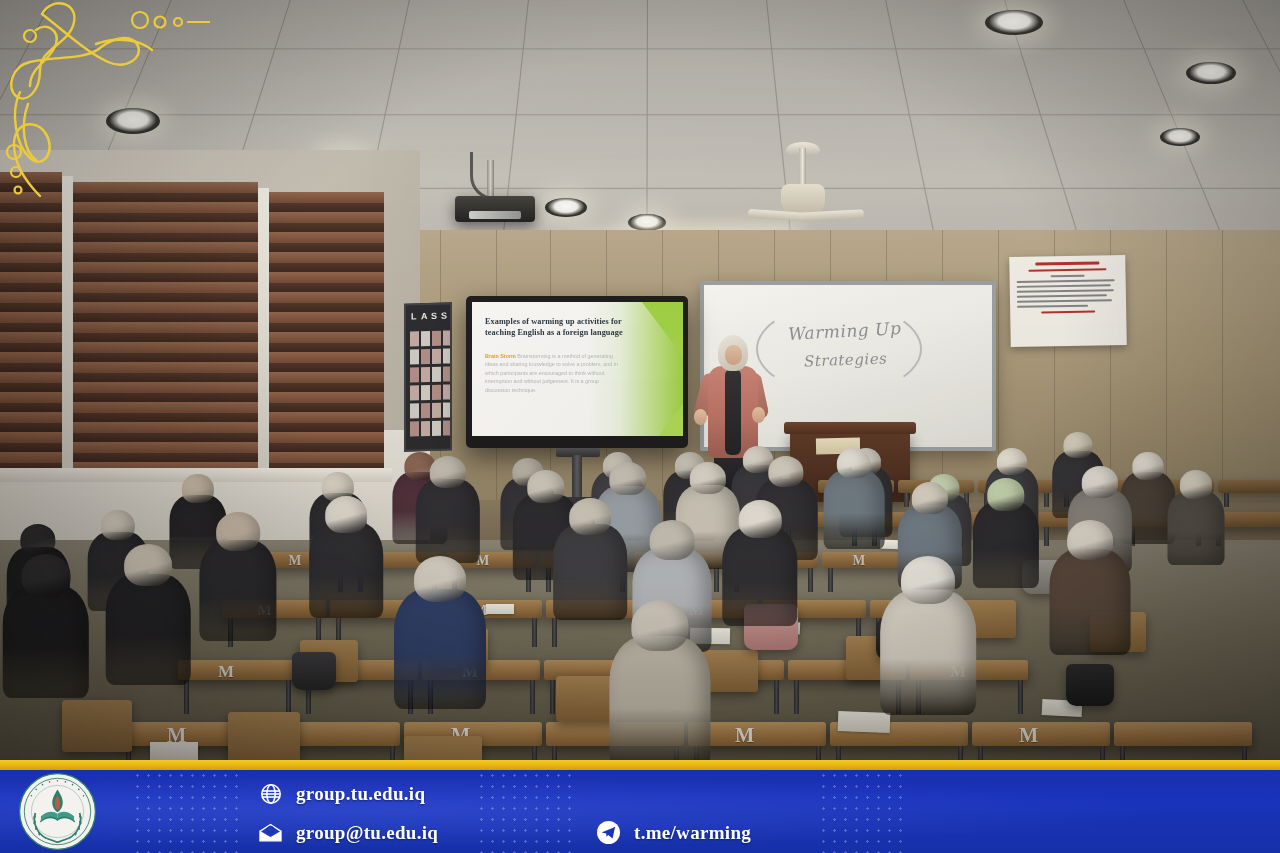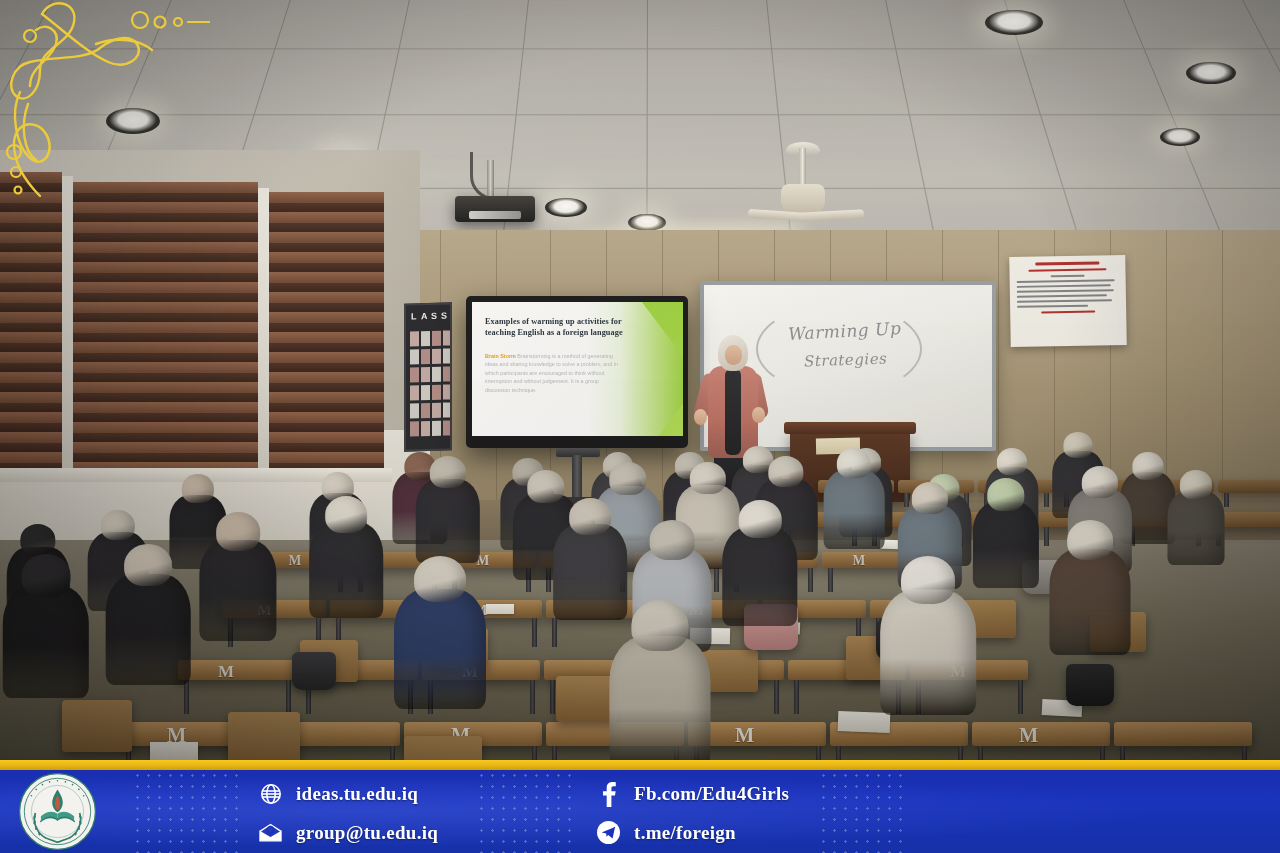--- a/index.html
+++ b/index.html
@@ -852,54 +852,45 @@
     <div class="frow" style="left:258px;top:11px;">
       <span class="ficon">
         <svg width="24" height="24" viewBox="0 0 24 24" fill="none" stroke="#fff" stroke-width="1.6">
           <circle cx="12" cy="12" r="9.2"></circle>
           <ellipse cx="12" cy="12" rx="4.2" ry="9.2"></ellipse>
           <line x1="2.9" y1="9" x2="21.1" y2="9"></line>
           <line x1="2.9" y1="15" x2="21.1" y2="15"></line>
           <line x1="2.8" y1="12" x2="21.2" y2="12"></line>
         </svg>
       </span>
-      <span class="ftext">ideas.tu.edu.iq</span>
+      <span class="ftext">group.tu.edu.iq</span>
     </div>
 
     <div class="frow" style="left:258px;top:50px;">
       <span class="ficon">
         <svg width="25" height="21" viewBox="0 0 26 21" fill="none" stroke="#fff" stroke-width="1.5">
           <path d="M2 19.2 L2 9.4 L13 16 L24 9.4 L24 19.2 Z" fill="#fff" stroke="#fff" stroke-width="1.2"></path>
           <path d="M2 9.4 L13 2.2 L24 9.4" stroke="#fff"></path>
           <circle cx="13" cy="7.6" r="3.3" stroke="#1a33bb" stroke-width="1.3" fill="none"></circle>
           <path d="M15.6 6.2 v3.2" stroke="#1a33bb" stroke-width="1.2"></path>
         </svg>
       </span>
       <span class="ftext">group@tu.edu.iq</span>
     </div>
 
-    <div class="frow" style="left:596px;top:11px;">
-      <span class="ficon">
-        <svg width="15" height="26" viewBox="0 0 15 26">
-          <path d="M10.4 26 V14.6 h3.6 l0.6-4.4 h-4.2 V7.4 c0-1.3 0.4-2.1 2.2-2.1 h2.2 V1.3
-                   C14.4 1.2 13 1 11.4 1 C8 1 5.7 3.1 5.7 6.9 v3.3 H2 v4.4 h3.7 V26 Z" fill="#fff"></path>
-        </svg>
-      </span>
-      <span class="ftext">Fb.com/Edu4Girls</span>
-    </div>
 
     <div class="frow" style="left:596px;top:50px;">
       <span class="ficon">
         <svg width="25" height="25" viewBox="0 0 25 25">
           <circle cx="12.5" cy="12.5" r="11.5" fill="#fff"></circle>
           <path d="M5.6 12.4 L19 7.1 L16.6 18.4 L12.2 14.9 L10.3 16.8 L10.4 13.6 Z" fill="#1a33bb"></path>
           <path d="M10.4 13.6 L19 7.1 L12.2 14.9" fill="none" stroke="#1a33bb" stroke-width="0.7"></path>
         </svg>
       </span>
-      <span class="ftext">t.me/foreign</span>
+      <span class="ftext">t.me/warming</span>
     </div>
 
   </div>
 
   <svg class="seal" viewBox="0 0 100 100">
     <circle cx="50" cy="50" r="48" fill="#f3f2ee" stroke="#2f7d6b" stroke-width="1.6"></circle>
     <circle cx="50" cy="50" r="42" fill="none" stroke="#2f7d6b" stroke-width="1.1"></circle>
     <circle cx="50" cy="50" r="33" fill="none" stroke="#8fb8ad" stroke-width="0.8"></circle>
 
     <path d="M28 62 C 36 54, 45 54, 50 58 C 55 54, 64 54, 72 62 L 72 64 C 64 57, 55 57, 50 62

